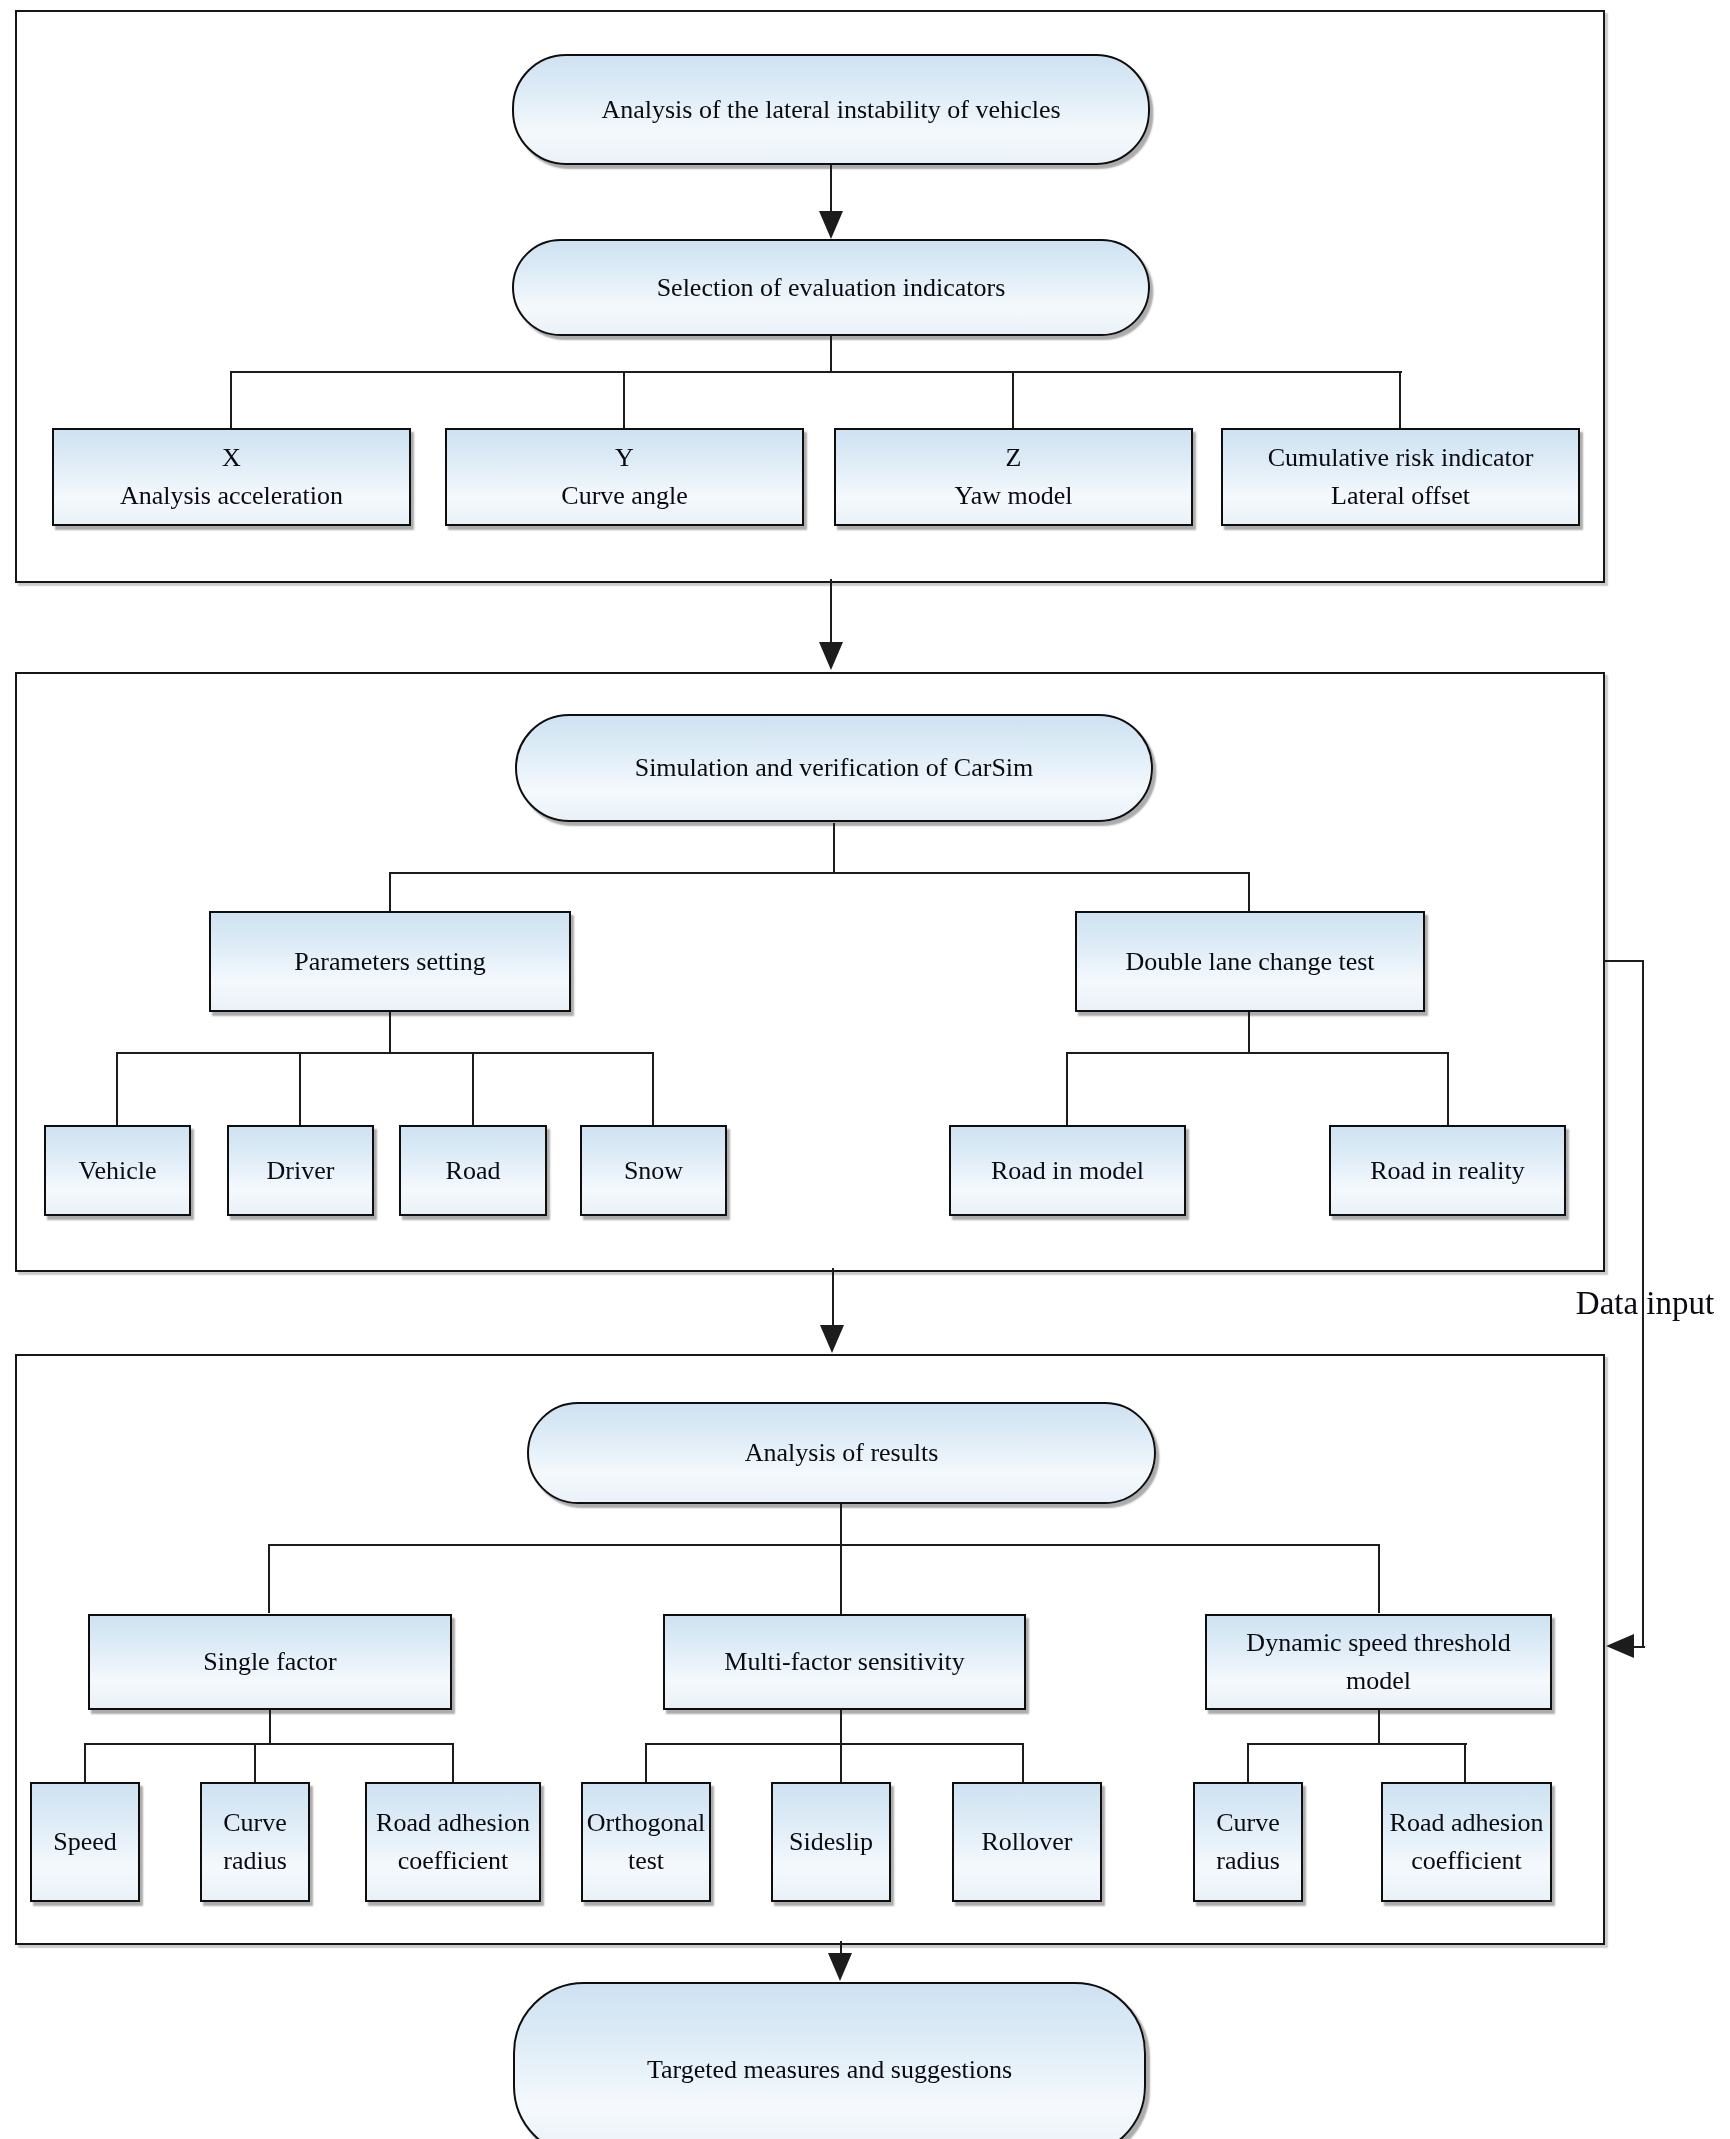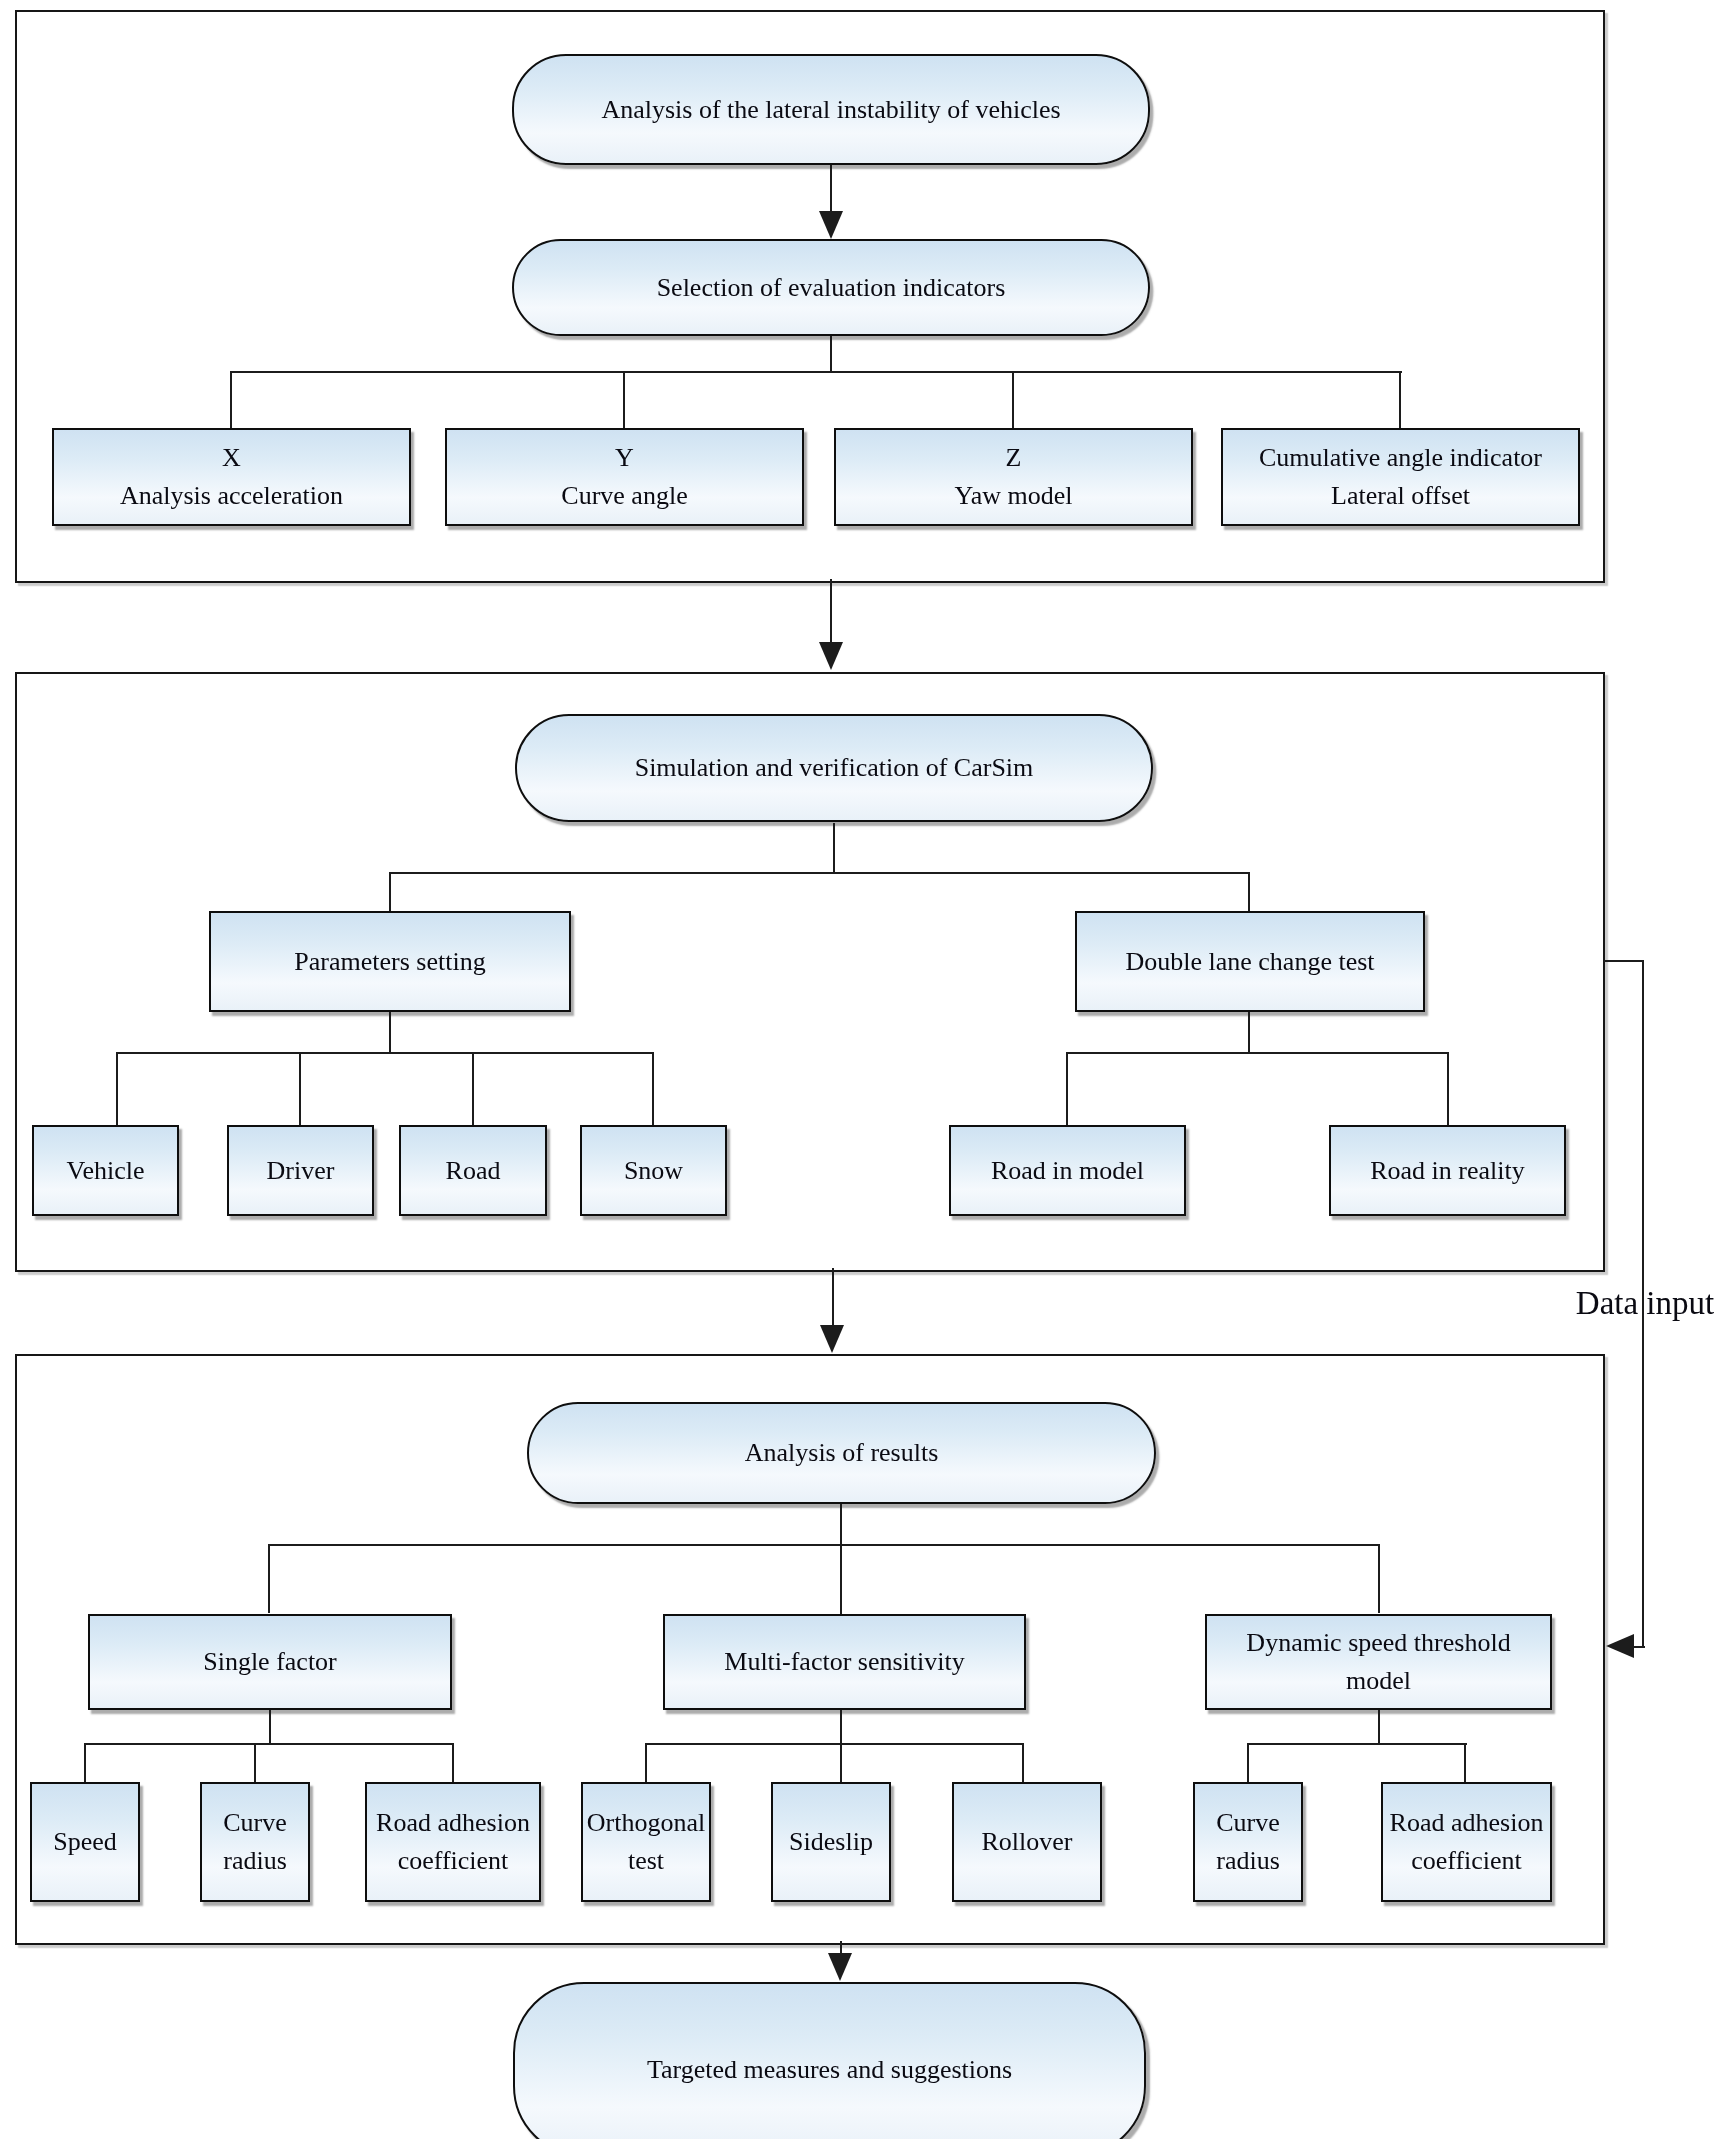--- a/index.html
+++ b/index.html
@@ -70,21 +70,21 @@
   </div>
   <div class="node" style="left:445px;top:428px;width:359px;height:98px">
     <div>Y</div>
     <div>Curve angle</div>
   </div>
   <div class="node" style="left:834px;top:428px;width:359px;height:98px">
     <div>Z</div>
     <div>Yaw model</div>
   </div>
   <div class="node" style="left:1221px;top:428px;width:359px;height:98px">
-    <div>Cumulative angle indicator</div>
+    <div>Cumulative risk indicator</div>
     <div>Lateral offset</div>
   </div>
 
   <div class="vl" style="left:830px;top:579px;height:63px"></div>
   <div class="arrow-d" style="left:819px;top:642px"></div>
 
   <div class="sec" style="left:15px;top:672px;width:1586px;height:596px"></div>
 
   <div class="node round" style="left:515px;top:714px;width:638px;height:108px">Simulation and verification of CarSim</div>
 
@@ -96,21 +96,21 @@
   <div class="node" style="left:209px;top:911px;width:362px;height:101px">Parameters setting</div>
   <div class="node" style="left:1075px;top:911px;width:350px;height:101px">Double lane change test</div>
 
   <div class="vl" style="left:389px;top:1012px;height:41px"></div>
   <div class="hl" style="left:116px;top:1052px;width:538px"></div>
   <div class="vl" style="left:116px;top:1052px;height:73px"></div>
   <div class="vl" style="left:299px;top:1052px;height:73px"></div>
   <div class="vl" style="left:472px;top:1052px;height:73px"></div>
   <div class="vl" style="left:652px;top:1052px;height:73px"></div>
 
-  <div class="node" style="left:32px;top:1125px;width:147px;height:91px">Vehicle</div>
+  <div class="node" style="left:44px;top:1125px;width:147px;height:91px">Vehicle</div>
   <div class="node" style="left:227px;top:1125px;width:147px;height:91px">Driver</div>
   <div class="node" style="left:399px;top:1125px;width:148px;height:91px">Road</div>
   <div class="node" style="left:580px;top:1125px;width:147px;height:91px">Snow</div>
 
   <div class="vl" style="left:1248px;top:1012px;height:41px"></div>
   <div class="hl" style="left:1066px;top:1052px;width:383px"></div>
   <div class="vl" style="left:1066px;top:1052px;height:73px"></div>
   <div class="vl" style="left:1447px;top:1052px;height:73px"></div>
 
   <div class="node" style="left:949px;top:1125px;width:237px;height:91px">Road in model</div>

